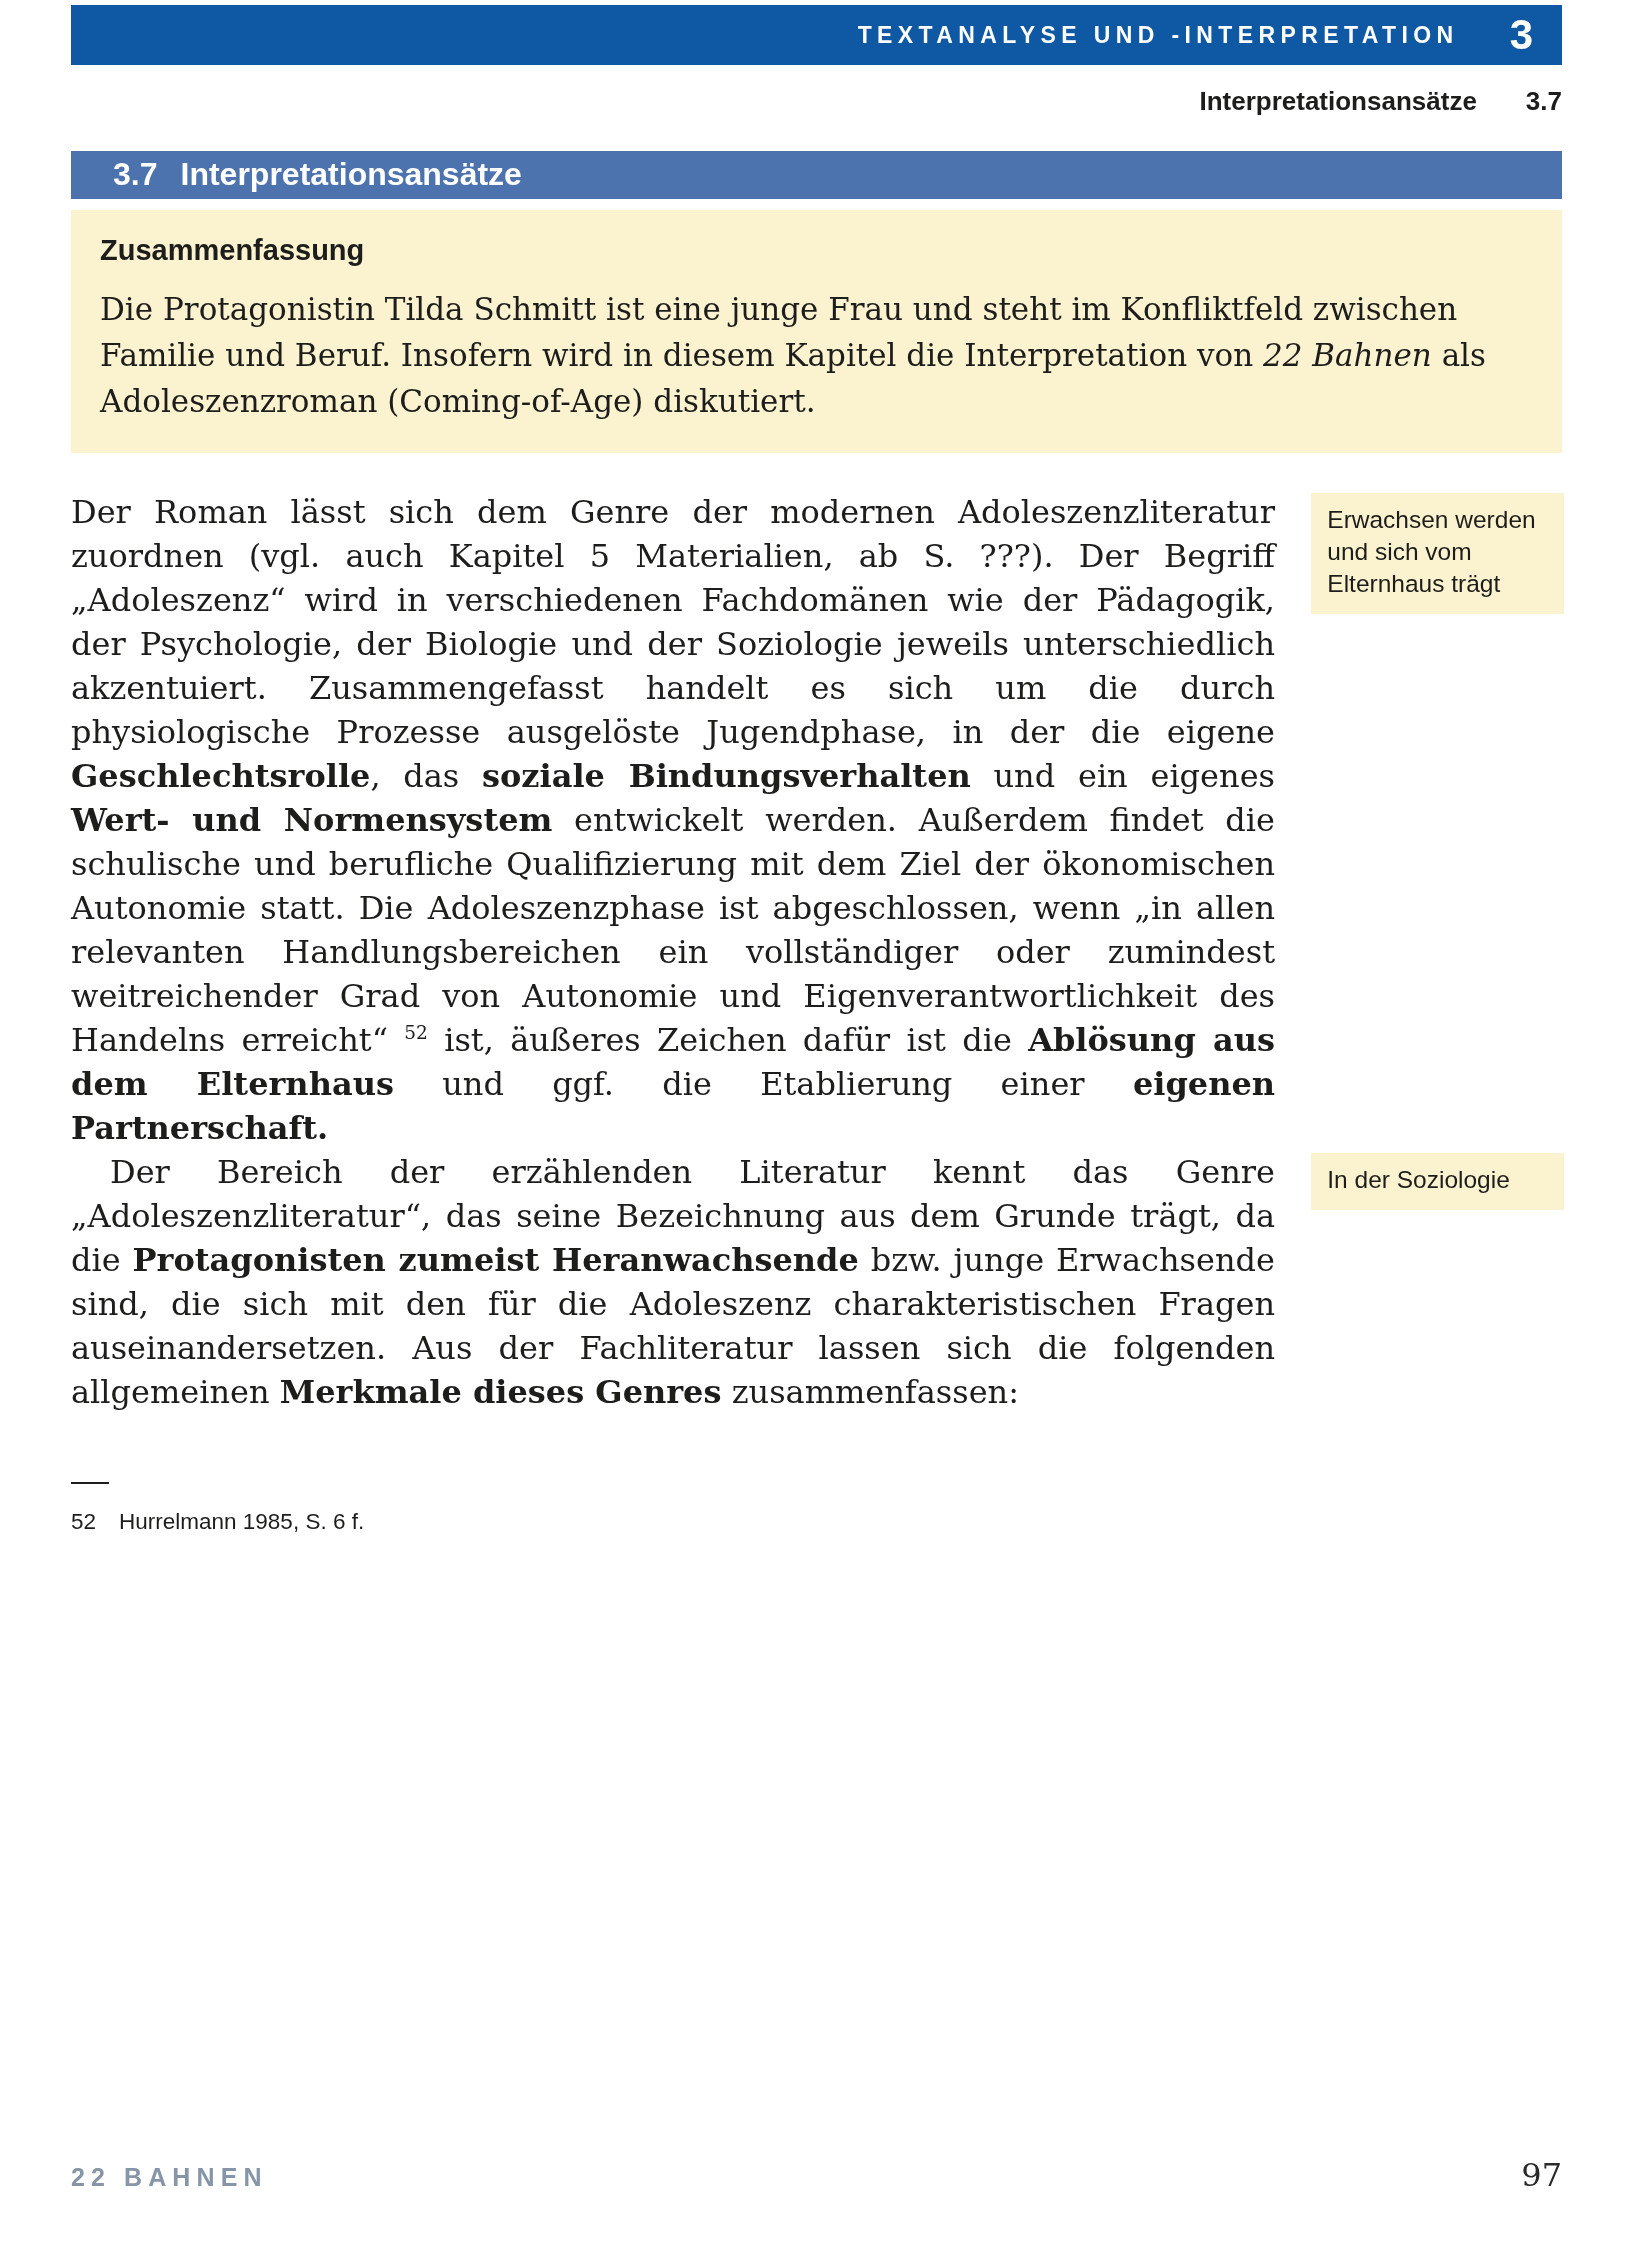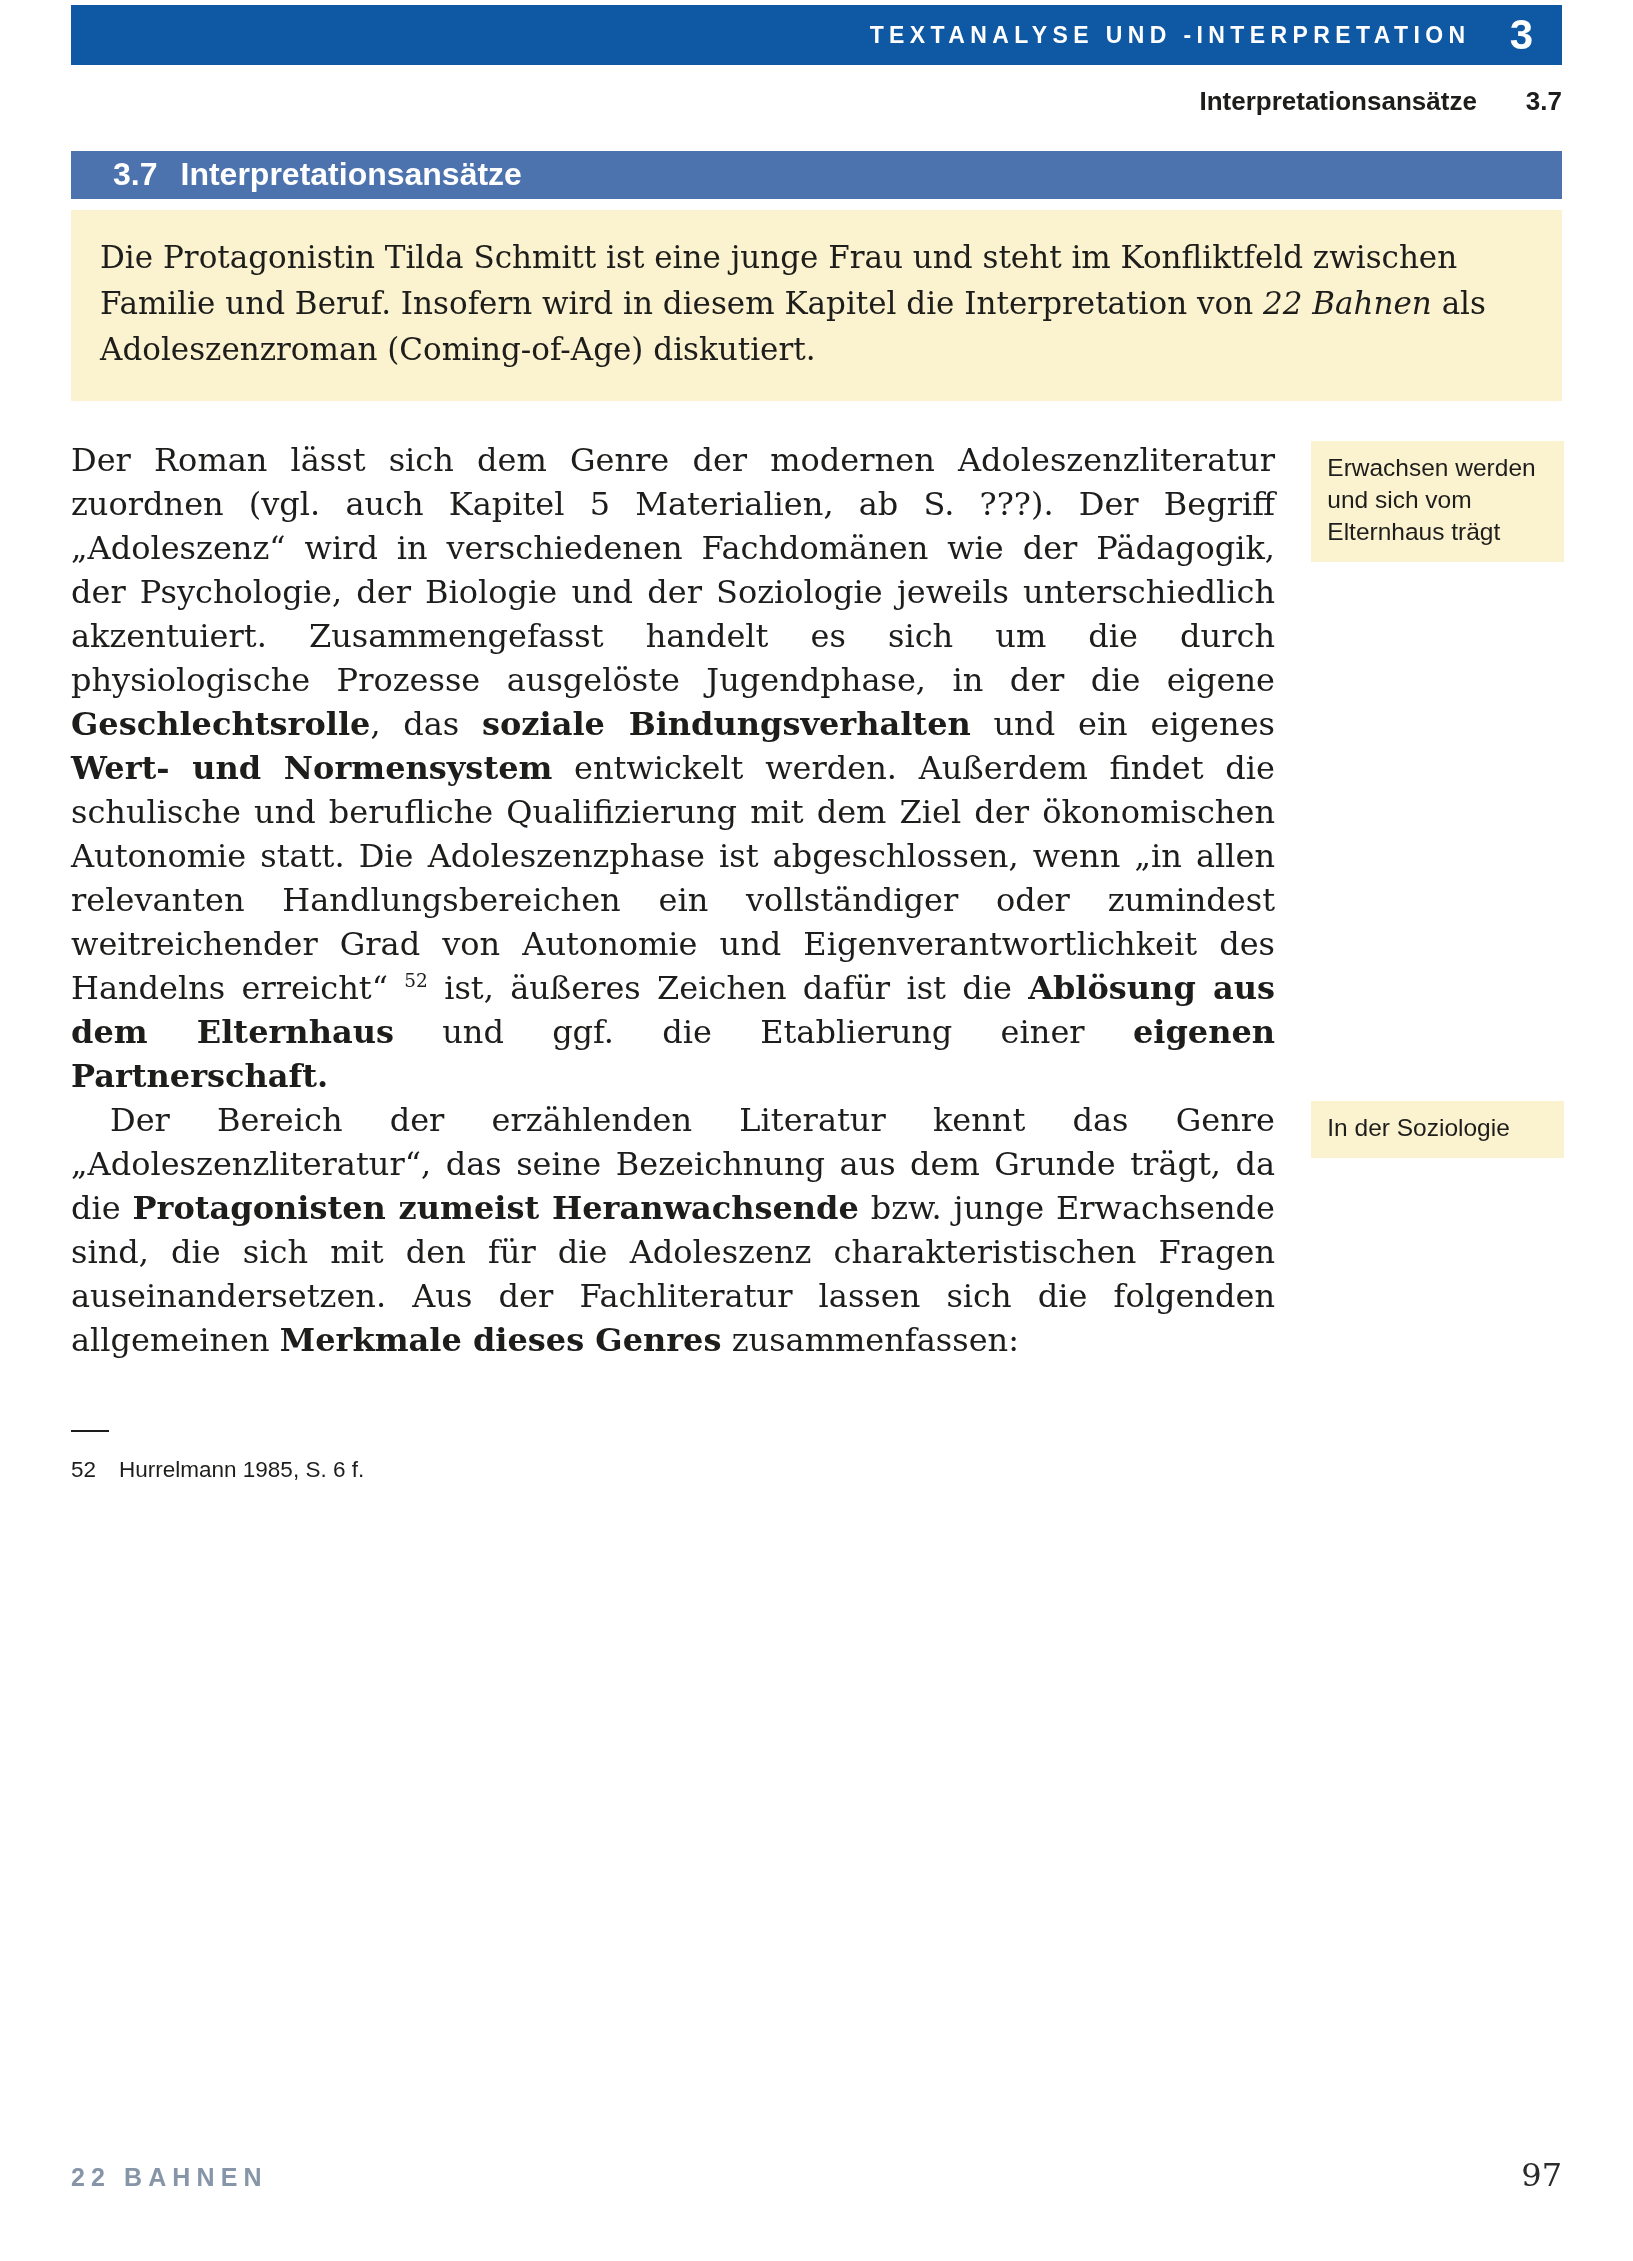--- a/index.html
+++ b/index.html
@@ -23,21 +23,21 @@
     display:flex;
     flex-direction:column;
   }
   
   .header-bar{
     height:60px;
     background:var(--header-bar);
     display:flex;
     align-items:center;
     justify-content:flex-end;
-    gap:39px;
+    gap:51px;
     padding-right:29px;
   }
   .header-bar .running-title{
     color:#ffffff;
     font-family:"Liberation Sans", sans-serif;
     font-weight:bold;
     font-size:23px;
     letter-spacing:5.4px;
     white-space:nowrap;
   }
@@ -177,20 +177,21 @@
     <span>Interpretationsansätze</span>
     <span>3.7</span>
   </div>
 
   <div class="section-bar">
     <span>3.7</span>
     <span>Interpretationsansätze</span>
   </div>
 
   <div class="summary-box">
+    <div class="summary-title">Zusammenfassung</div>
     <div class="summary-text"><span>Die Protagonistin Tilda Schmitt ist eine junge Frau und steht im Konfliktfeld zwischen Familie und Beruf. Insofern wird in diesem Kapitel die Interpretation von </span><em>22 Bahnen</em><span> als Adoleszenzroman (Coming-of-Age) diskutiert.</span></div>
   </div>
 
   <div class="main-area">
 
     <div class="content-row">
       <p class="body-para"><span>Der Roman lässt sich dem Genre der modernen Adoleszenzliteratur zuordnen (vgl. auch Kapitel 5 Materialien, ab S. ???). Der Begriff „Adoleszenz“ wird in verschiedenen Fachdomänen wie der Pädagogik, der Psychologie, der Biologie und der Soziologie jeweils unterschiedlich akzentuiert. Zusammengefasst handelt es sich um die durch physiologische Prozesse ausgelöste Jugendphase, in der die eigene </span><strong>Geschlechtsrolle</strong><span>, das </span><strong>soziale Bindungsverhalten</strong><span> und ein eigenes </span><strong>Wert- und Normensystem</strong><span> entwickelt werden. Außerdem findet die schulische und berufliche Qualifizierung mit dem Ziel der ökonomischen Autonomie statt. Die Adoleszenzphase ist abgeschlossen, wenn „in allen relevanten Handlungsbereichen ein vollständiger oder zumindest weitreichender Grad von Autonomie und Eigenverantwortlichkeit des Handelns erreicht“ </span><sup>52</sup><span> ist, äußeres Zeichen dafür ist die </span><strong>Ablösung aus dem Elternhaus</strong><span> und ggf. die Etablierung einer </span><strong>eigenen Partnerschaft.</strong></p>
       <div class="margin-note">Erwachsen werden und sich vom Elternhaus trägt</div>
     </div>
 

